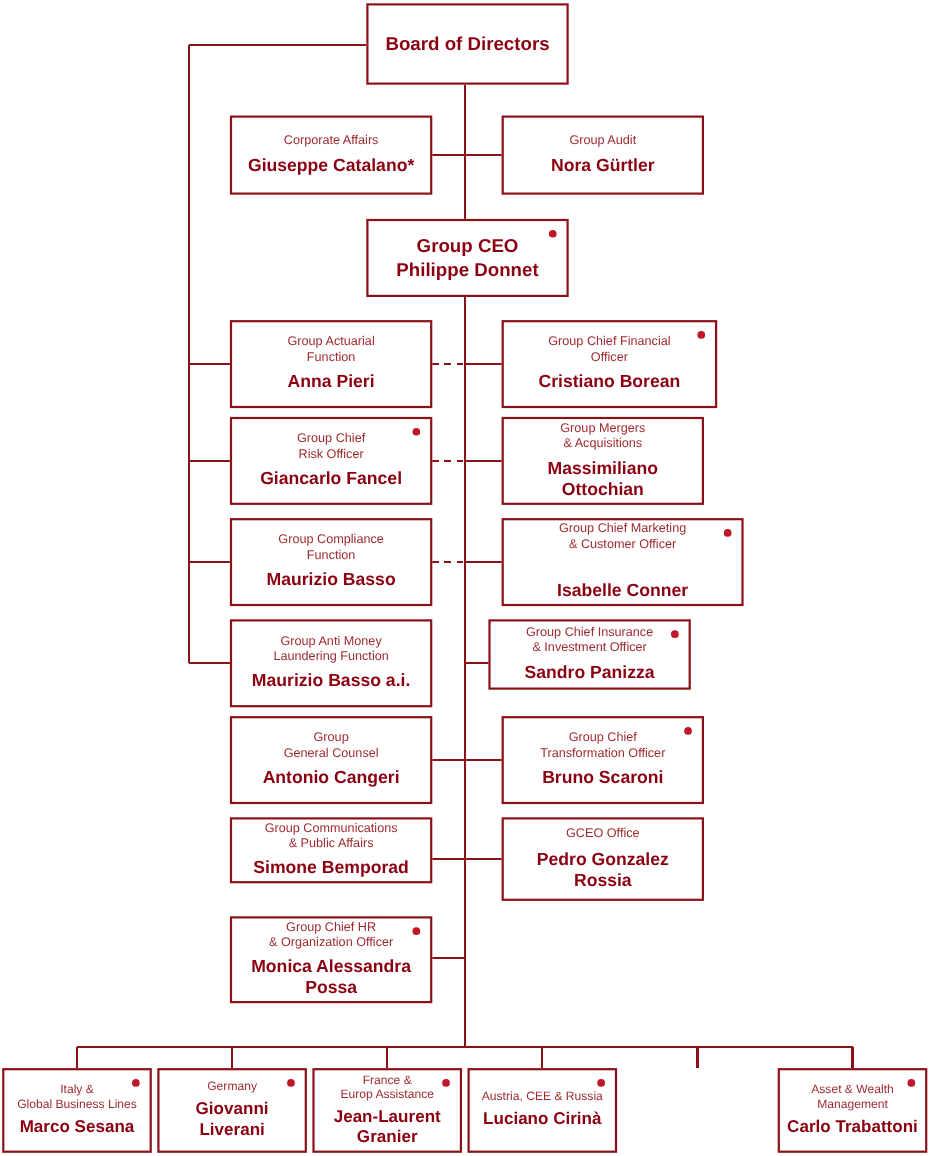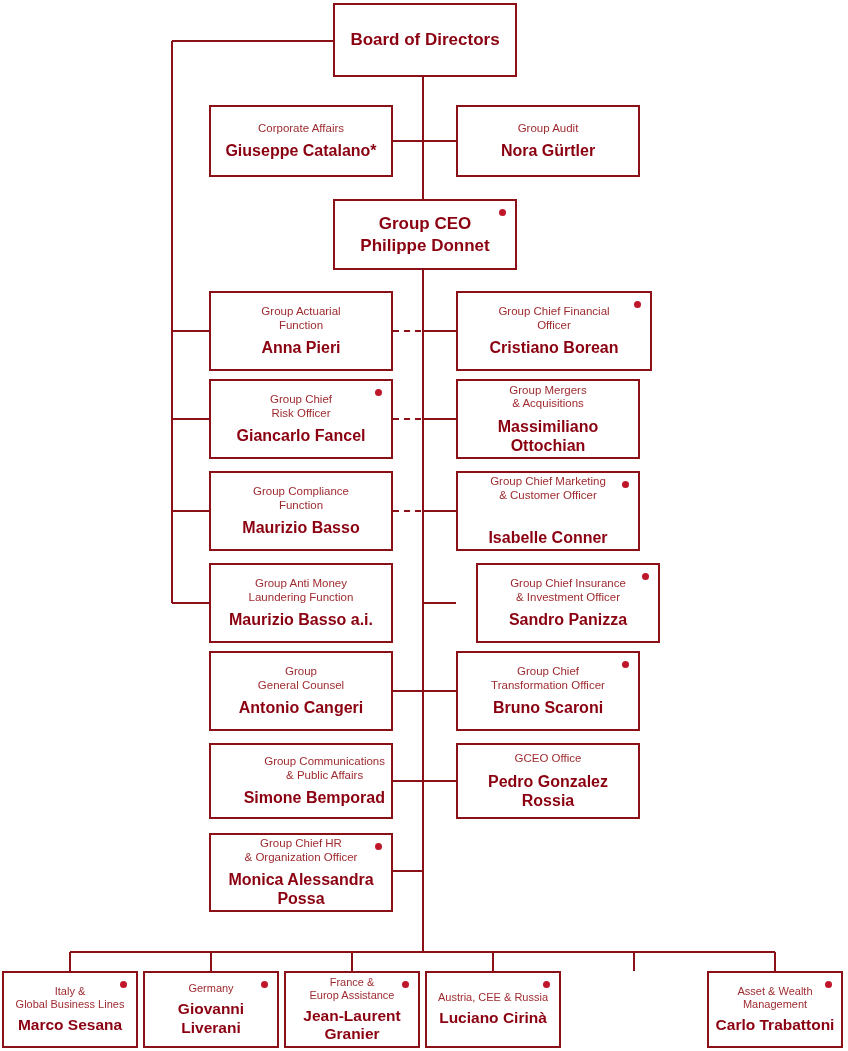--- a/index.html
+++ b/index.html
@@ -175,21 +175,21 @@
 Laundering Function</div>
     <div class="person">Maurizio Basso a.i.</div>
   </div>
 
   <div class="node" style="left:209px; top:651px; width:184px; height:80px;">
     <div class="role">Group
 General Counsel</div>
     <div class="person">Antonio Cangeri</div>
   </div>
 
-  <div class="node" style="left:209px; top:743px; width:184px; height:76px;align-items:flex-end;">
+  <div class="node" style="left:209px; top:743px; width:184px; height:60px;">
     <div class="role">Group Communications
 &amp; Public Affairs</div>
     <div class="person">Simone Bemporad</div>
   </div>
 
   <div class="node" style="left:209px; top:833px; width:184px; height:79px;">
     <span class="dot"></span>
     <div class="role">Group Chief HR
 &amp; Organization Officer</div>
     <div class="person">Monica Alessandra
@@ -202,28 +202,28 @@
 Officer</div>
     <div class="person">Cristiano Borean</div>
   </div>
 
   <div class="node" style="left:456px; top:379px; width:184px; height:80px;">
     <div class="role">Group Mergers
 &amp; Acquisitions</div>
     <div class="person">Massimiliano Ottochian</div>
   </div>
 
-  <div class="node" style="left:456px; top:471px; width:184px; height:80px;gap:20px;">
+  <div class="node" style="left:456px; top:471px; width:220px; height:80px;gap:20px;">
     <span class="dot"></span>
     <div class="role">Group Chief Marketing
 &amp; Customer Officer</div>
     <div class="person">Isabelle Conner</div>
   </div>
 
-  <div class="node" style="left:476px; top:563px; width:184px; height:80px;">
+  <div class="node" style="left:444px; top:563px; width:184px; height:64px;">
     <span class="dot"></span>
     <div class="role">Group Chief Insurance
 &amp; Investment Officer</div>
     <div class="person">Sandro Panizza</div>
   </div>
 
   <div class="node" style="left:456px; top:651px; width:184px; height:80px;">
     <span class="dot"></span>
     <div class="role">Group Chief
 Transformation Officer</div>

